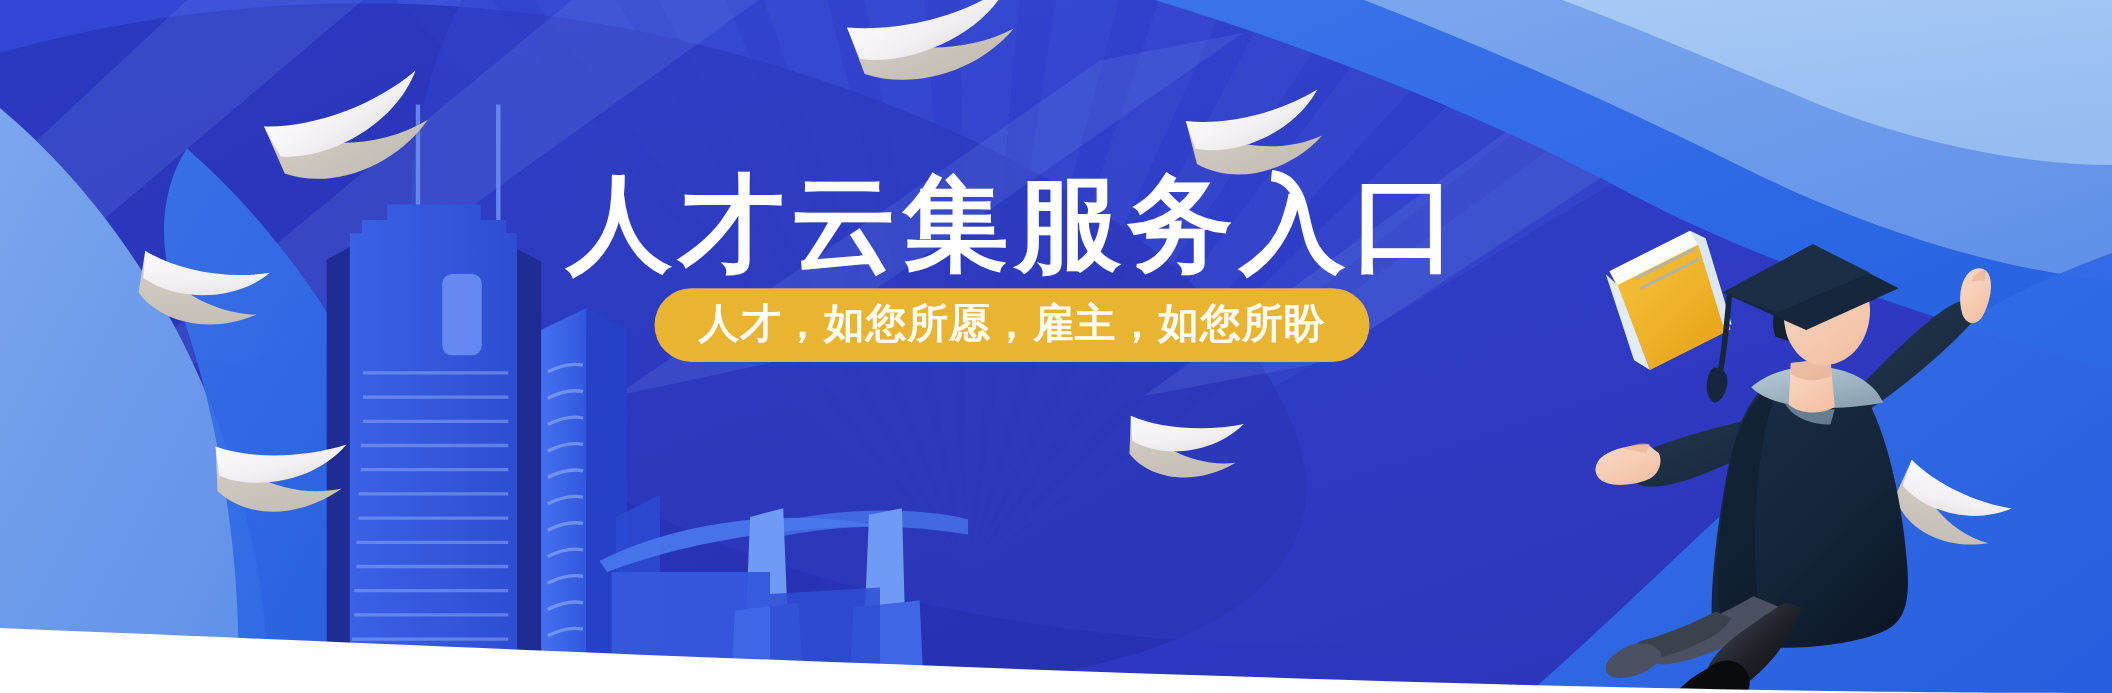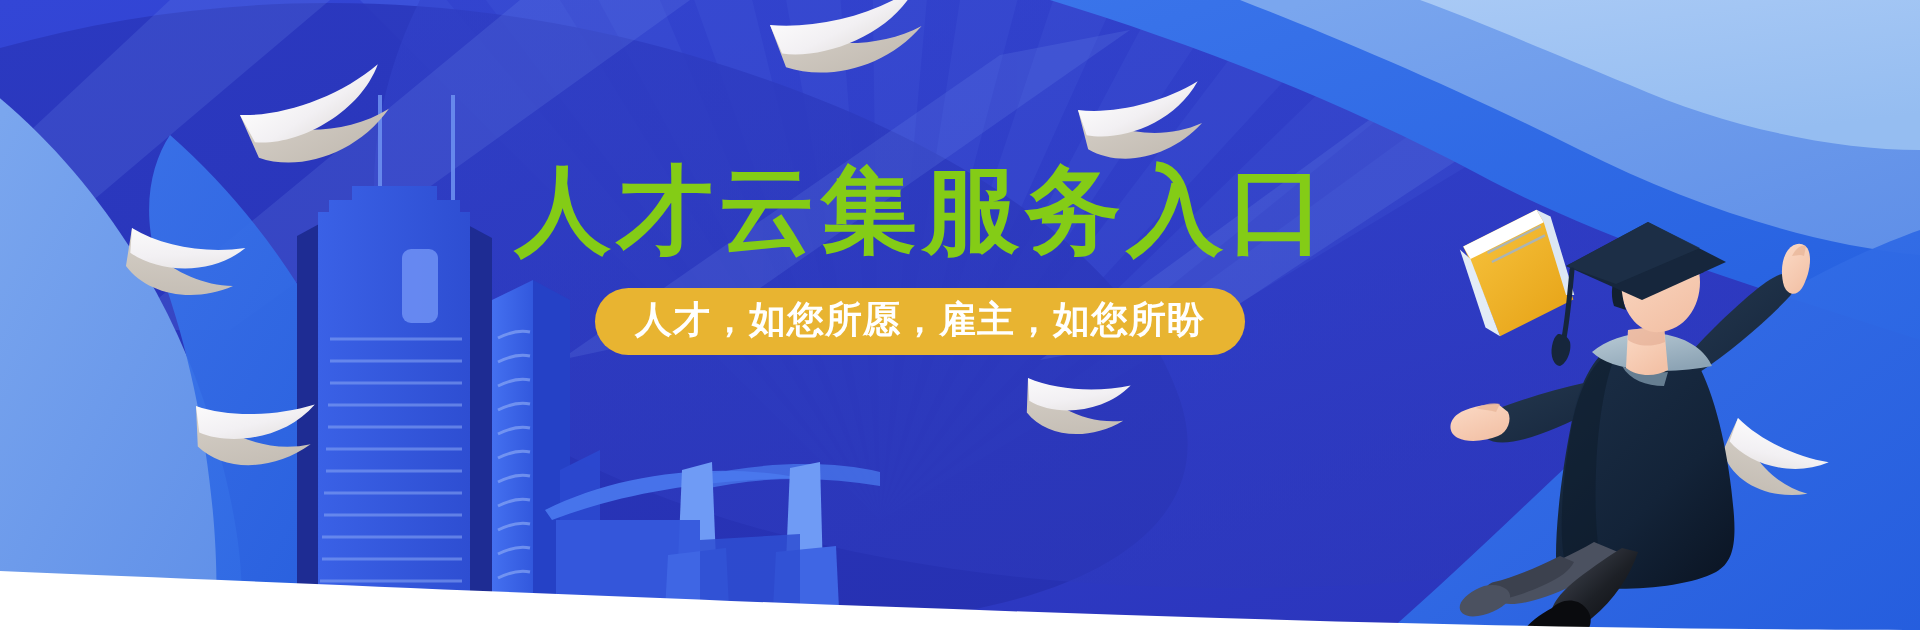--- a/index.html
+++ b/index.html
@@ -35,32 +35,31 @@
     left: 440px;
     top: 160px;
     width: 960px;
     z-index: 40;
     text-align: center;
     pointer-events: none;
   }
 
   .headline {
     margin: 0;
-    color: #84cc16;
+    color: #ffffff;
     font-size: 96px;
     line-height: 1.06;
     font-weight: bold;
     letter-spacing: 6px;
     text-indent: 6px;
     white-space: nowrap;
-    font-family: Liberation Serif, serif;
+    font-family: Liberation Mono, monospace;
   }
 
   .pill-wrap {
-    margin-top: 26px;
     display: flex;
     justify-content: center;
   }
 
   .pill {
     display: inline-block;
     background: #e8b431;
     color: #ffffff;
     border-radius: 40px;
     padding: 11px 40px 14px 40px;

